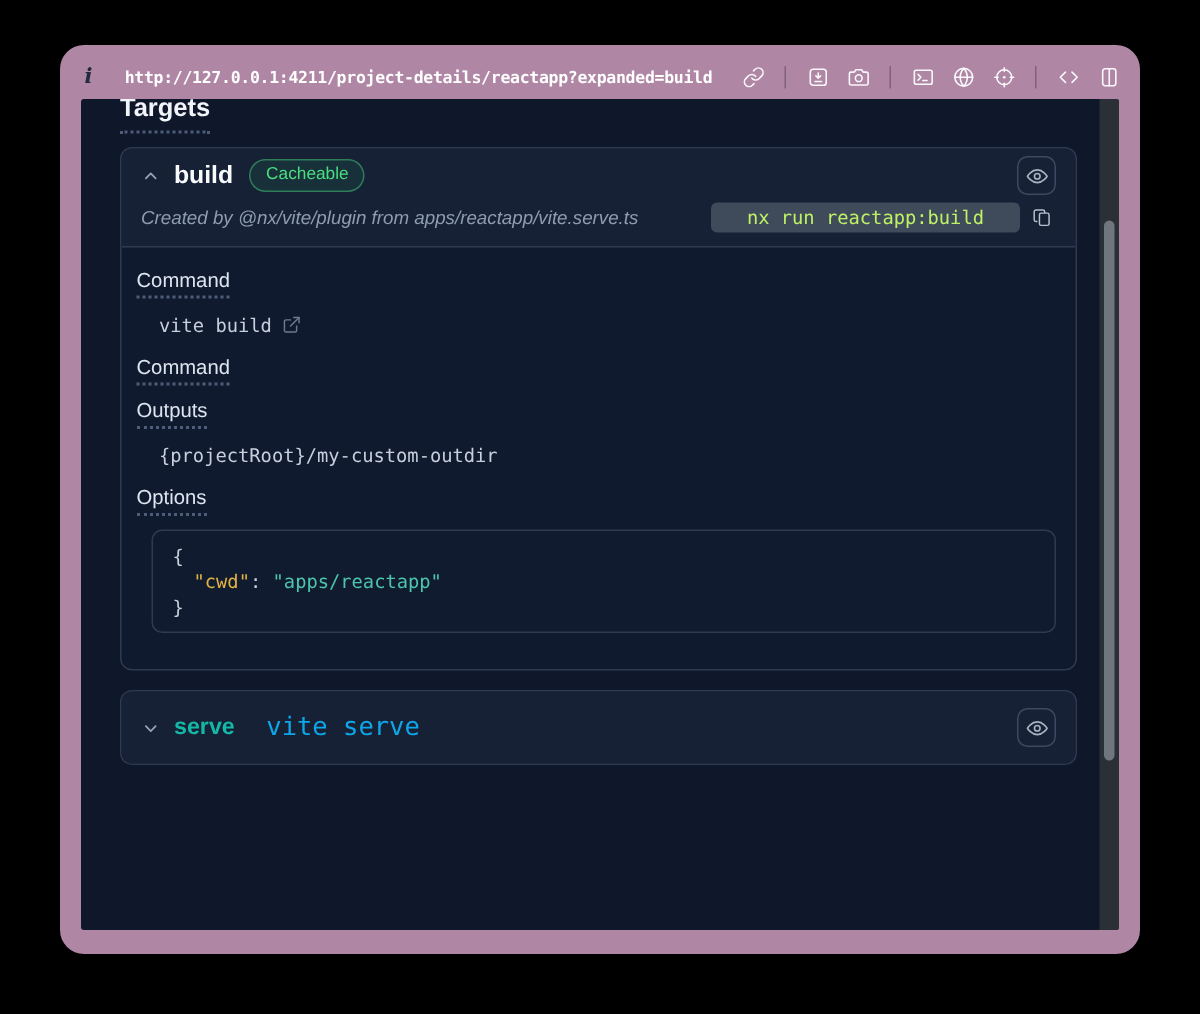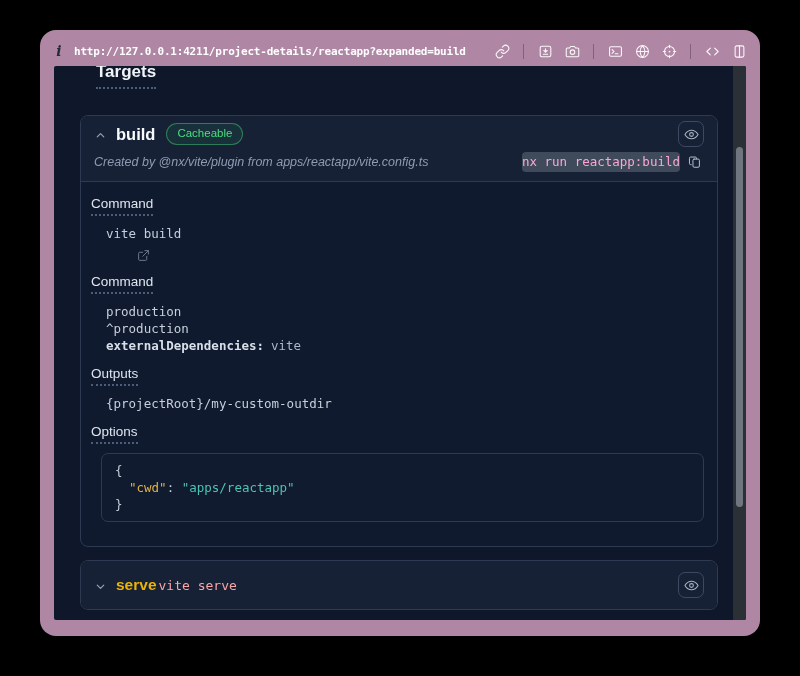--- a/index.html
+++ b/index.html
@@ -6,83 +6,83 @@
   body{width:800px;height:676px;position:relative;overflow:hidden;
        font-family:"Liberation Sans",sans-serif;-webkit-font-smoothing:antialiased;}
   .window{position:absolute;left:40px;top:30px;width:720px;height:606px;
           background:var(--frame,#af87a5);border-radius:16px;
           box-shadow:0 14px 38px rgba(0,0,0,.75);}
   
   .toolbar{height:36px;display:flex;align-items:center;padding:3px 12px 0 13px;gap:9px;}
   .info-glyph{font-family:"DejaVu Serif",serif;font-style:italic;font-weight:bold;
               color:#242a3d;font-size:14px;width:12px;text-align:center;flex:0 0 auto;}
   .url{flex:1;font-family:"DejaVu Sans Mono",monospace;font-size:11px;font-weight:700;
-       color:#fff;white-space:nowrap;overflow:hidden;letter-spacing:-.2px;}
+       color:#fff;white-space:nowrap;overflow:hidden;letter-spacing:-.2px;text-align:center;}
   .tb-icons{display:flex;align-items:center;gap:9px;}
   .tb-btn{width:18px;height:18px;display:flex;align-items:center;justify-content:center;
           background:none;border:none;padding:0;cursor:pointer;color:#fbf8fb;}
   .tb-btn svg{width:15px;height:15px;stroke:currentColor;fill:none;
               stroke-width:1.7;stroke-linecap:round;stroke-linejoin:round;}
   .tb-sep{width:1px;height:15px;background:rgba(45,25,45,.35);margin:0 3px;}
   
   .viewport{position:absolute;left:14px;right:14px;top:36px;bottom:16px;
             background:var(--page-bg,#0f172a);overflow:hidden;border-radius:2px;}
   .scrollbar{position:absolute;top:0;right:0;width:13px;height:100%;background:#2b2f36;}
   .scroll-thumb{position:absolute;left:3px;width:7px;top:81px;height:360px;
                 border-radius:4px;background:#70767f;}
   .content{position:absolute;top:0;left:0;right:13px;bottom:0;padding:0 15px 0 26px;overflow:hidden;}
   .dotted{display:inline-block;border-bottom:2px dotted #4e5d77;}
-  h1.targets{font-size:17px;font-weight:700;color:#f1f5f9;margin:-5px 0 0 16px;line-height:22px;}
+  h1.targets{font-size:17px;font-weight:700;color:#f1f5f9;margin:-5px 0 0 0;line-height:22px;}
   h1.targets .dotted{padding-bottom:4px;}
   
-  .card{border:1px solid var(--card-border,#2e3a51);border-radius:8px;margin-top:26px;
+  .card{border:1px solid var(--card-border,#2e3a51);border-radius:8px;margin-top:9px;
         background:#101a2e;overflow:hidden;}
   .card-header{background:var(--header-bg,#172136);border-bottom:1px solid var(--card-border,#2e3a51);
                padding:5px 13px 7px;cursor:pointer;}
   .hrow{display:flex;align-items:center;}
   .chev{width:13px;height:13px;color:#97a2b4;flex:0 0 auto;margin-right:9px;}
   .chev svg{width:13px;height:13px;stroke:currentColor;fill:none;stroke-width:2.2;
             stroke-linecap:round;stroke-linejoin:round;}
   .target-name{font-size:16.5px;font-weight:700;color:#f8fafc;}
   .badge{margin-left:11px;font-size:11.5px;line-height:1;color:var(--badge-green,#4ade80);
          border:1px solid rgba(74,222,128,.45);background:rgba(34,197,94,.09);
          border-radius:9999px;padding:4px 10px;text-align:right;}
   .spacer{flex:1;}
   .eye-btn{width:26px;height:26px;border:1px solid #3c4961;border-radius:7px;background:none;
            display:flex;align-items:center;justify-content:center;cursor:pointer;color:#a8b3c4;padding:0;}
   .eye-btn svg{width:15px;height:15px;stroke:currentColor;fill:none;stroke-width:1.7;
                stroke-linecap:round;stroke-linejoin:round;}
   .hrow2{margin-top:3px;min-height:24px;}
   .created{font-style:italic;color:#8e9bb0;font-size:12.5px;}
-  .chip{font-family:"DejaVu Sans Mono",monospace;font-size:12.5px;color:#f9a8d4;
-        background:#3f4a5b;border-radius:4px;padding:4px 0;line-height:1;}
+  .chip{font-family:"DejaVu Sans Mono",monospace;font-size:12.5px;color:#bef264;
+        background:#3f4a5b;border-radius:4px;padding:4px 24px;line-height:1;}
   .copy-btn{margin-left:8px;background:none;border:none;padding:0;cursor:pointer;color:#b6c0ce;
             width:16px;height:18px;display:flex;align-items:center;}
   .copy-btn svg{width:14px;height:16px;stroke:currentColor;fill:none;stroke-width:1.7;
                 stroke-linecap:round;stroke-linejoin:round;}
   
   .card-body{padding:14px 13px 24px 10px;}
   .sec-label{margin:0 0 9px;font-size:13.5px;font-weight:500;color:#dde5ef;}
   .sec-label .dotted{padding-bottom:3px;}
   .mono, .code{font-family:"DejaVu Sans Mono",monospace;font-size:12.5px;line-height:17px;color:#c6cfdb;}
   .sec-content{margin:0 0 12px;padding-left:15px;}
-  .cmd-link{display:inline-flex;align-items:center;gap:7px;color:#c6cfdb;text-decoration:none;cursor:pointer;flex-direction:column;}
+  .cmd-link{display:inline-flex;align-items:center;gap:7px;color:#c6cfdb;text-decoration:none;cursor:pointer;}
   .cmd-link svg{width:13px;height:13px;stroke:#6b7a92;fill:none;stroke-width:1.8;
                 stroke-linecap:round;stroke-linejoin:round;}
   .dep-key{font-weight:700;color:#d7dfe9;}
   .dep-val{margin-left:7px;color:#aab6c6;}
   .code{border:1px solid var(--card-border,#2e3a51);border-radius:7px;background:#111b30;
         padding:8px 13px;margin-left:10px;white-space:pre;}
   .code .k{color:var(--code-key,#e3b341);}
   .code .v{color:var(--code-value,#4cc4b0);}
   .code .indent{padding-left:14px;}
   .serve-card{margin-top:13px;}
   .serve-card .card-header{padding:11px 13px;border-bottom:none;background:var(--header-bg,#172136);}
-  .serve-name{font-size:15.5px;font-weight:700;color:#eab308;}
-  .serve-cmd{margin-left:2px;font-family:"DejaVu Sans Mono",monospace;font-size:13px;color:#fca5a5;}
+  .serve-name{font-size:15.5px;font-weight:700;color:#14b8a6;}
+  .serve-cmd{margin-left:21px;font-family:"DejaVu Sans Mono",monospace;font-size:17px;color:#0ea5e9;}
 </style>
 </head>
 <body>
 
 <div class="window">
 
   <div class="toolbar">
     <span class="info-glyph">i</span>
     <span class="url">http://127.0.0.1:4211/project-details/reactapp?expanded=build</span>
     <div class="tb-icons">
@@ -161,21 +161,21 @@
             <span class="badge">Cacheable</span>
             <span class="spacer"></span>
             <button class="eye-btn">
                 <svg viewBox="0 0 24 24">
                   <path d="M1.5 12S5.5 5.2 12 5.2 22.5 12 22.5 12 18.5 18.8 12 18.8 1.5 12 1.5 12z"></path>
                   <circle cx="12" cy="12" r="3"></circle>
                 </svg>
               </button>
           </div>
           <div class="hrow hrow2">
-            <span class="created">Created by @nx/vite/plugin from apps/reactapp/vite.config.ts</span>
+            <span class="created">Created by @nx/vite/plugin from apps/reactapp/vite.serve.ts</span>
             <span class="spacer"></span>
             <span class="chip">nx run reactapp:build</span>
             <button class="copy-btn">
                 <svg viewBox="0 0 24 24">
                   <rect x="8.5" y="7" width="11" height="14" rx="2"></rect>
                   <path d="M5.5 16.5h-1a2 2 0 0 1-2-2v-9a2 2 0 0 1 2-2h8a2 2 0 0 1 2 2v1"></path>
                 </svg>
               </button>
           </div>
         </div>
@@ -188,25 +188,20 @@
                 <span>vite build</span>
                 <svg viewBox="0 0 24 24">
                   <path d="M18 13.5V19a2 2 0 0 1-2 2H5a2 2 0 0 1-2-2V8a2 2 0 0 1 2-2h5.5"></path>
                   <polyline points="14.5 3 21 3 21 9.5"></polyline>
                   <line x1="10.5" y1="13.5" x2="21" y2="3"></line>
                 </svg>
               </a>
           </div>
 
           <div class="sec-label"><span class="dotted">Command</span></div>
-          <div class="sec-content mono">
-            <div>production</div>
-            <div>^production</div>
-            <div><span class="dep-key">externalDependencies:</span><span class="dep-val">vite</span></div>
-          </div>
 
           <div class="sec-label"><span class="dotted">Outputs</span></div>
           <div class="sec-content mono">
             <div>{projectRoot}/my-custom-outdir</div>
           </div>
 
 
           <div class="sec-label"><span class="dotted">Options</span></div>
           <div class="code"><div>{</div><div class="indent"><span class="k">"cwd"</span><span>: </span><span class="v">"apps/reactapp"</span></div><div>}</div></div>
 

